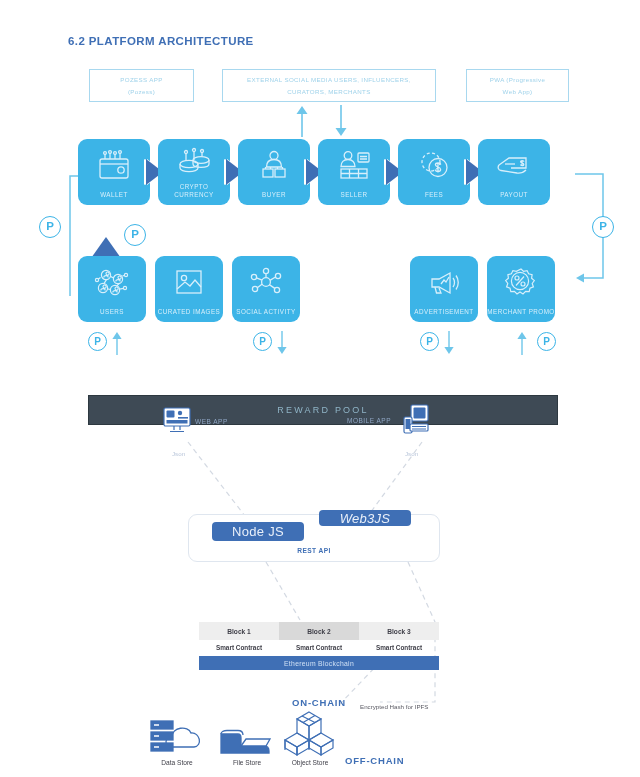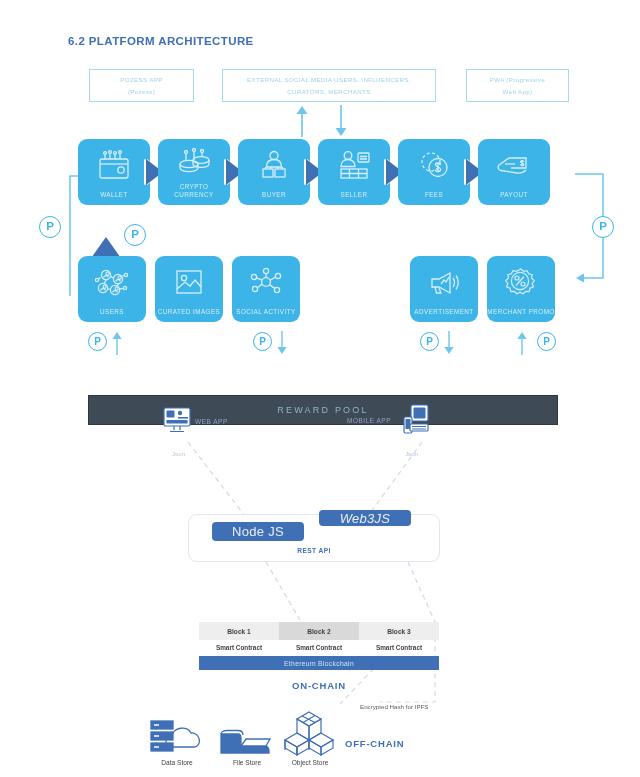--- a/index.html
+++ b/index.html
@@ -87,21 +87,21 @@
   
   .blk{
     display:flex;align-items:center;justify-content:center;
     font-size:6.6px;font-weight:bold;color:#41414a;box-sizing:border-box;
   }
   .scap{font-size:6.4px;color:#41414a;text-align:center;font-weight:bold;}
   .ethbar{
     background:#3f6fb5;display:flex;align-items:center;justify-content:center;
     color:#cfe0f5;font-size:6.8px;letter-spacing:.3px;
   }
-  .chaincap{color:#3f6fb5;font-weight:bold;font-size:9.5px;letter-spacing:.8px;}
+  .chaincap{color:#3f6fb5;font-weight:bold;font-size:9.5px;letter-spacing:.8px;margin-top:17px;}
   .storelabel{font-size:6.6px;color:#41414a;text-align:center;}
   .ipfslabel{font-size:6.2px;color:#5a5a63;}
 
   svg{display:block;overflow:visible;}
 </style>
 </head>
 <body>
 
 <div class="stage">
 

